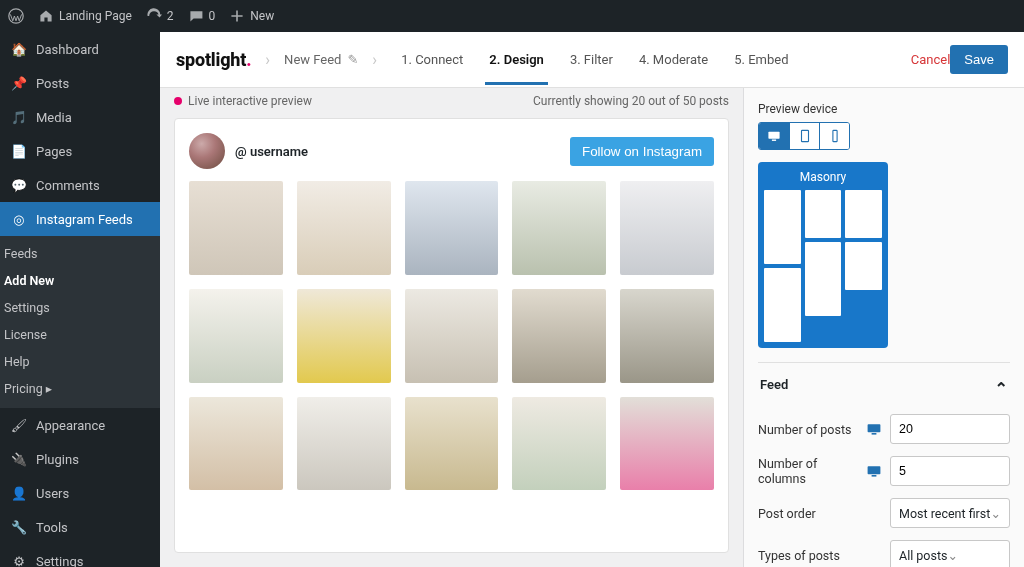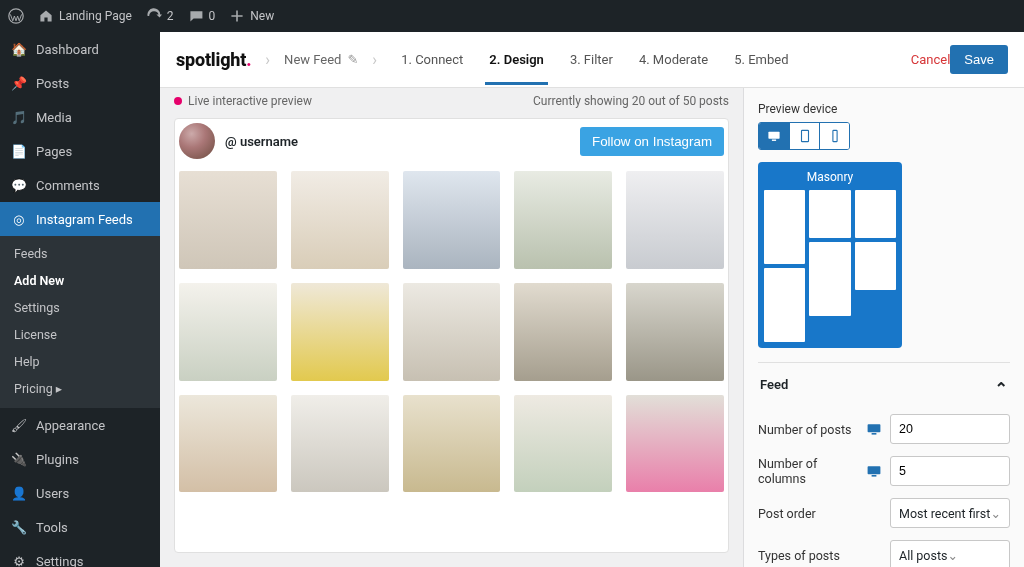--- a/index.html
+++ b/index.html
@@ -13,21 +13,21 @@
 
   .wp-body { flex: 1; display: flex; min-height: 0; }
 
   
   .wp-sidemenu { width: 160px; background: #1d2327; color: #c3c4c7; display: flex; flex-direction: column; font-size: 13px; }
   .wp-sidemenu .mi { display: flex; align-items: center; gap: 8px; padding: 8px 10px; cursor: pointer; }
   .wp-sidemenu .mi .ico { width: 18px; height: 18px; display:flex; align-items:center; justify-content:center;}
   .wp-sidemenu .mi.active { background: #2271b1; color: #fff; position: relative; }
   .wp-sidemenu .mi.active::after { content:""; position:absolute; right:-8px; top:50%; margin-top:-8px; border:8px solid transparent; border-right-color:#f0f0f1; }
   .wp-sidemenu .sub { background:#2c3338; padding: 4px 0 6px; }
-  .wp-sidemenu .sub .si { padding: 6px 12px 6px 14px; cursor:pointer; color:#c3c4c7; font-size:12.5px;}
+  .wp-sidemenu .sub .si { padding: 6px 12px 6px 4px; cursor:pointer; color:#c3c4c7; font-size:12.5px;}
   .wp-sidemenu .sub .si.current { color:#fff; font-weight:600; }
   .wp-sidemenu .sep { height: 6px; }
 
   .workspace { flex:1; display:flex; flex-direction:column; background:#f0f0f1; min-width:0;}
 
   
   .sl-topbar { height: 56px; background:#fff; border-bottom:1px solid #e0e0e0; display:flex; align-items:center; gap: 14px; padding: 0 16px; }
   .sl-logo { font-weight:800; font-size:18px; color:#111; letter-spacing:-0.2px;}
   .sl-logo .dot { color:#e6006b; }
   .crumb-sep { color:#c8c8c8; font-size:16px; }
@@ -38,21 +38,21 @@
   .sl-topbar .right { margin-left:auto; display:flex; align-items:center; gap:0;}
   .link-cancel { color:#d63638; cursor:pointer; }
   .btn-primary { background:#2271b1; color:#fff; border:none; border-radius:3px; padding:7px 14px; cursor:pointer; font-size:13px;}
 
   .sl-body { flex:1; display:flex; min-height:0;}
   .preview-pane { flex:1; display:flex; flex-direction:column; min-width:0; border-right:1px solid #dcdcde; }
   .preview-meta { display:flex; align-items:center; padding: 6px 14px 10px; font-size:12px; color:#666;}
   .live-dot { width:8px; height:8px; border-radius:50%; background:#e6006b; margin-right:6px;}
   .preview-meta .count { margin-left:auto; }
 
-  .preview-card { margin: 0 14px 14px; background:#fff; border:1px solid #e0e0e0; border-radius:4px; flex:1; overflow:auto; padding: 4px;}
+  .preview-card { margin: 0 14px 14px; background:#fff; border:1px solid #e0e0e0; border-radius:4px; flex:1; overflow:auto; padding: 14px;}
   .prof-row { display:flex; align-items:center; gap:10px; margin-bottom:12px;}
   .avatar { width:36px; height:36px; border-radius:50%; background: radial-gradient(circle at 35% 30%, #caa 0%, #a77 40%, #6b4b3e 100%);}
   .username { font-weight:600;}
   .follow-btn { margin-left:auto; background:#3aa3e3; color:#fff; border:none; border-radius:3px; padding:7px 12px; cursor:pointer;}
   .grid { display:grid; grid-template-columns: repeat(5, 1fr); gap: 14px;}
   .tile { aspect-ratio: 1/1; border-radius:2px; }
   .tile:nth-child(1){background:linear-gradient(#e7dfd4,#cfc6b8);}
   .tile:nth-child(2){background:linear-gradient(#f1ece5,#d9cdb8);}
   .tile:nth-child(3){background:linear-gradient(#dfe6ee,#aab4bf);}
   .tile:nth-child(4){background:linear-gradient(#e8ebe3,#b9c1ae);}
@@ -71,21 +71,21 @@
   
   .panel { width: 280px; background:#fafafa; overflow:auto; padding: 10px 14px;}
   .panel .lbl { font-size:12px; color:#333; margin: 4px 0 6px;}
   .device-seg { display:inline-flex; border:1px solid #2271b1; border-radius:3px; overflow:hidden;}
   .device-seg .seg { width:30px; height:26px; display:flex; align-items:center; justify-content:center; cursor:pointer; background:#fff;}
   .device-seg .seg.active { background:#2271b1; }
   .device-seg .seg.active svg { fill:#fff; }
   .device-seg .seg svg { fill:#2271b1; width:14px; height:14px;}
   .device-seg .seg + .seg { border-left:1px solid #2271b1;}
 
-  .layout-card { margin-top:12px; width:144px; background:#1877c9; border-radius:4px; padding:6px;}
+  .layout-card { margin-top:12px; width:130px; background:#1877c9; border-radius:4px; padding:6px;}
   .layout-card .title { color:#fff; text-align:center; font-size:12px; padding:2px 0 6px;}
   .masonry-mini { background:#1877c9; display:grid; grid-template-columns:1fr 1fr 1fr; grid-auto-rows:22px; gap:4px;}
   .masonry-mini div{ background:#fff; border-radius:1px;}
   .masonry-mini .a{grid-row:span 3;} .masonry-mini .b{grid-row:span 2;} .masonry-mini .c{grid-row:span 2;}
   .masonry-mini .d{grid-row:span 3;} .masonry-mini .e{grid-row:span 2;} .masonry-mini .f{grid-row:span 3;}
 
   .section { border-top:1px solid #e0e0e0; margin-top:14px;}
   .sec-head { display:flex; align-items:center; justify-content:space-between; padding:12px 2px; font-weight:600; cursor:pointer;}
   .sec-body { padding: 2px 0 6px;}
   .field { display:flex; align-items:center; gap:8px; padding: 6px 0;}

